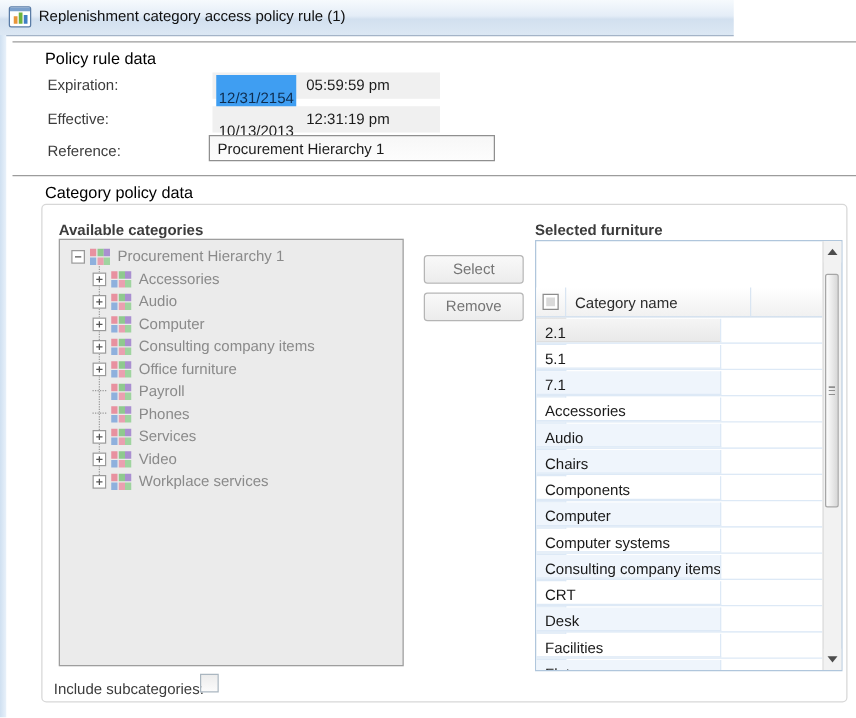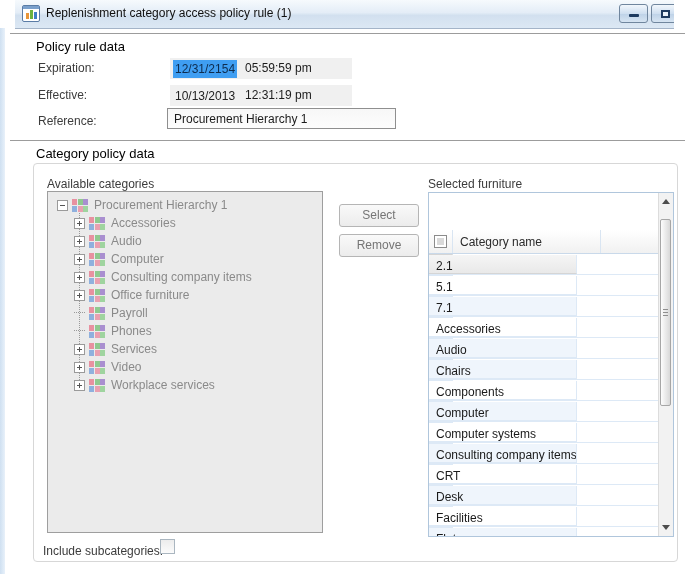--- a/index.html
+++ b/index.html
@@ -1,22 +1,22 @@
 <!DOCTYPE html>
 <html><head>
 <meta charset="utf-8">
 <style>
   html,body{margin:0;padding:0;}
   body{font-family:"Liberation Sans",sans-serif;font-size:12px;color:#222;background:#fff;}
   .window{position:relative;width:685px;height:574px;overflow:hidden;background:#fff;}
 
   
-  .titlebar{position:absolute;left:0;top:0;width:659px;height:28px;overflow:hidden;
+  .titlebar{position:absolute;left:0;top:0;width:587px;height:28px;overflow:hidden;
     background:linear-gradient(#f6fafd 0%,#e4edf7 45%,#d2e0ef 55%,#dce8f4 100%);
-    border-bottom:1px solid #a4b4c8;margin-left:15px;}
+    border-bottom:1px solid #a4b4c8;}
   .app-icon{position:absolute;left:7px;top:5px;width:18px;height:17px;background:#fff;
     border:1px solid #5a7ca6;border-radius:2px;box-sizing:border-box;}
   .app-icon .bar{position:absolute;bottom:2px;width:3px;}
   .app-icon .bar.b1{left:3px;height:6px;background:#e8953a;}
   .app-icon .bar.b2{left:7px;height:9px;background:#6db33f;}
   .app-icon .bar.b3{left:11px;height:7px;background:#3f7fc4;}
   .app-icon .titlestrip{position:absolute;left:0;top:0;right:0;height:3px;background:#7aa0cc;}
   .title-text{position:absolute;left:31px;top:0;line-height:27px;color:#101010;}
   .winbtn{position:absolute;top:4px;height:19px;border-radius:3px;box-sizing:border-box;
     border:1px solid #70869e;background:linear-gradient(#f2f7fc,#cfdff0 50%,#bfd3e8 55%,#d6e4f2);}
@@ -39,31 +39,31 @@
   .hr.hr2{top:140px;}
 
   
   .section-heading{position:absolute;font-weight:normal;font-size:13px;color:#000;}
   .h-policy{left:36px;top:39px;}
   .h-category{left:36px;top:146px;}
   .fld-label{position:absolute;left:38px;color:#3c3c3c;}
   .lbl-exp{top:61px;} .lbl-eff{top:88px;} .lbl-ref{top:114px;}
   .grayfield{position:absolute;left:170px;width:182px;height:21px;background:#f0f0f0;}
   .gray1{top:58px;} .gray2{top:85px;}
-  .datespan{position:absolute;left:3px;top:2px;padding:2px 2px;}
+  .datespan{position:absolute;left:3px;top:2px;padding:11px 2px;}
   .datespan.selected{background:#3f9ef2;color:#0e2c4e;}
   .timespan{position:absolute;left:75px;top:3px;color:#1c1c1c;}
   .refbox{position:absolute;left:167px;top:108px;width:229px;height:21px;box-sizing:border-box;
     border:1px solid #8f8f8f;background:linear-gradient(#f7f7f7,#fdfdfd);}
   .refbox .val{position:absolute;left:6px;top:3px;color:#1c1c1c;}
 
   
   .groupbox{position:absolute;left:33px;top:163px;width:645px;height:399px;box-sizing:border-box;
     border:1px solid #d7d7d7;border-radius:4px;}
-  .panel-label{position:absolute;color:#3c3c3c;}
+  .panel-label{position:absolute;color:#3c3c3c;font-weight:bold;}
   .avail-label{left:47px;top:177px;}
   .sel-label{left:428px;top:177px;}
 
   
   .tree-panel{position:absolute;left:47px;top:191px;width:276px;height:342px;box-sizing:border-box;
     background:#ebebeb;border:1px solid #9e9e9e;overflow:hidden;padding-top:4px;}
   .tree-vline{position:absolute;left:31px;top:18px;height:176px;width:0;border-left:1px dotted #9a9a9a;}
   .tree-row{position:relative;display:flex;align-items:center;height:18px;color:#8a8a8a;}
   .tree-row.root{margin-left:9px;}
   .tree-row.child{margin-left:26px;}

